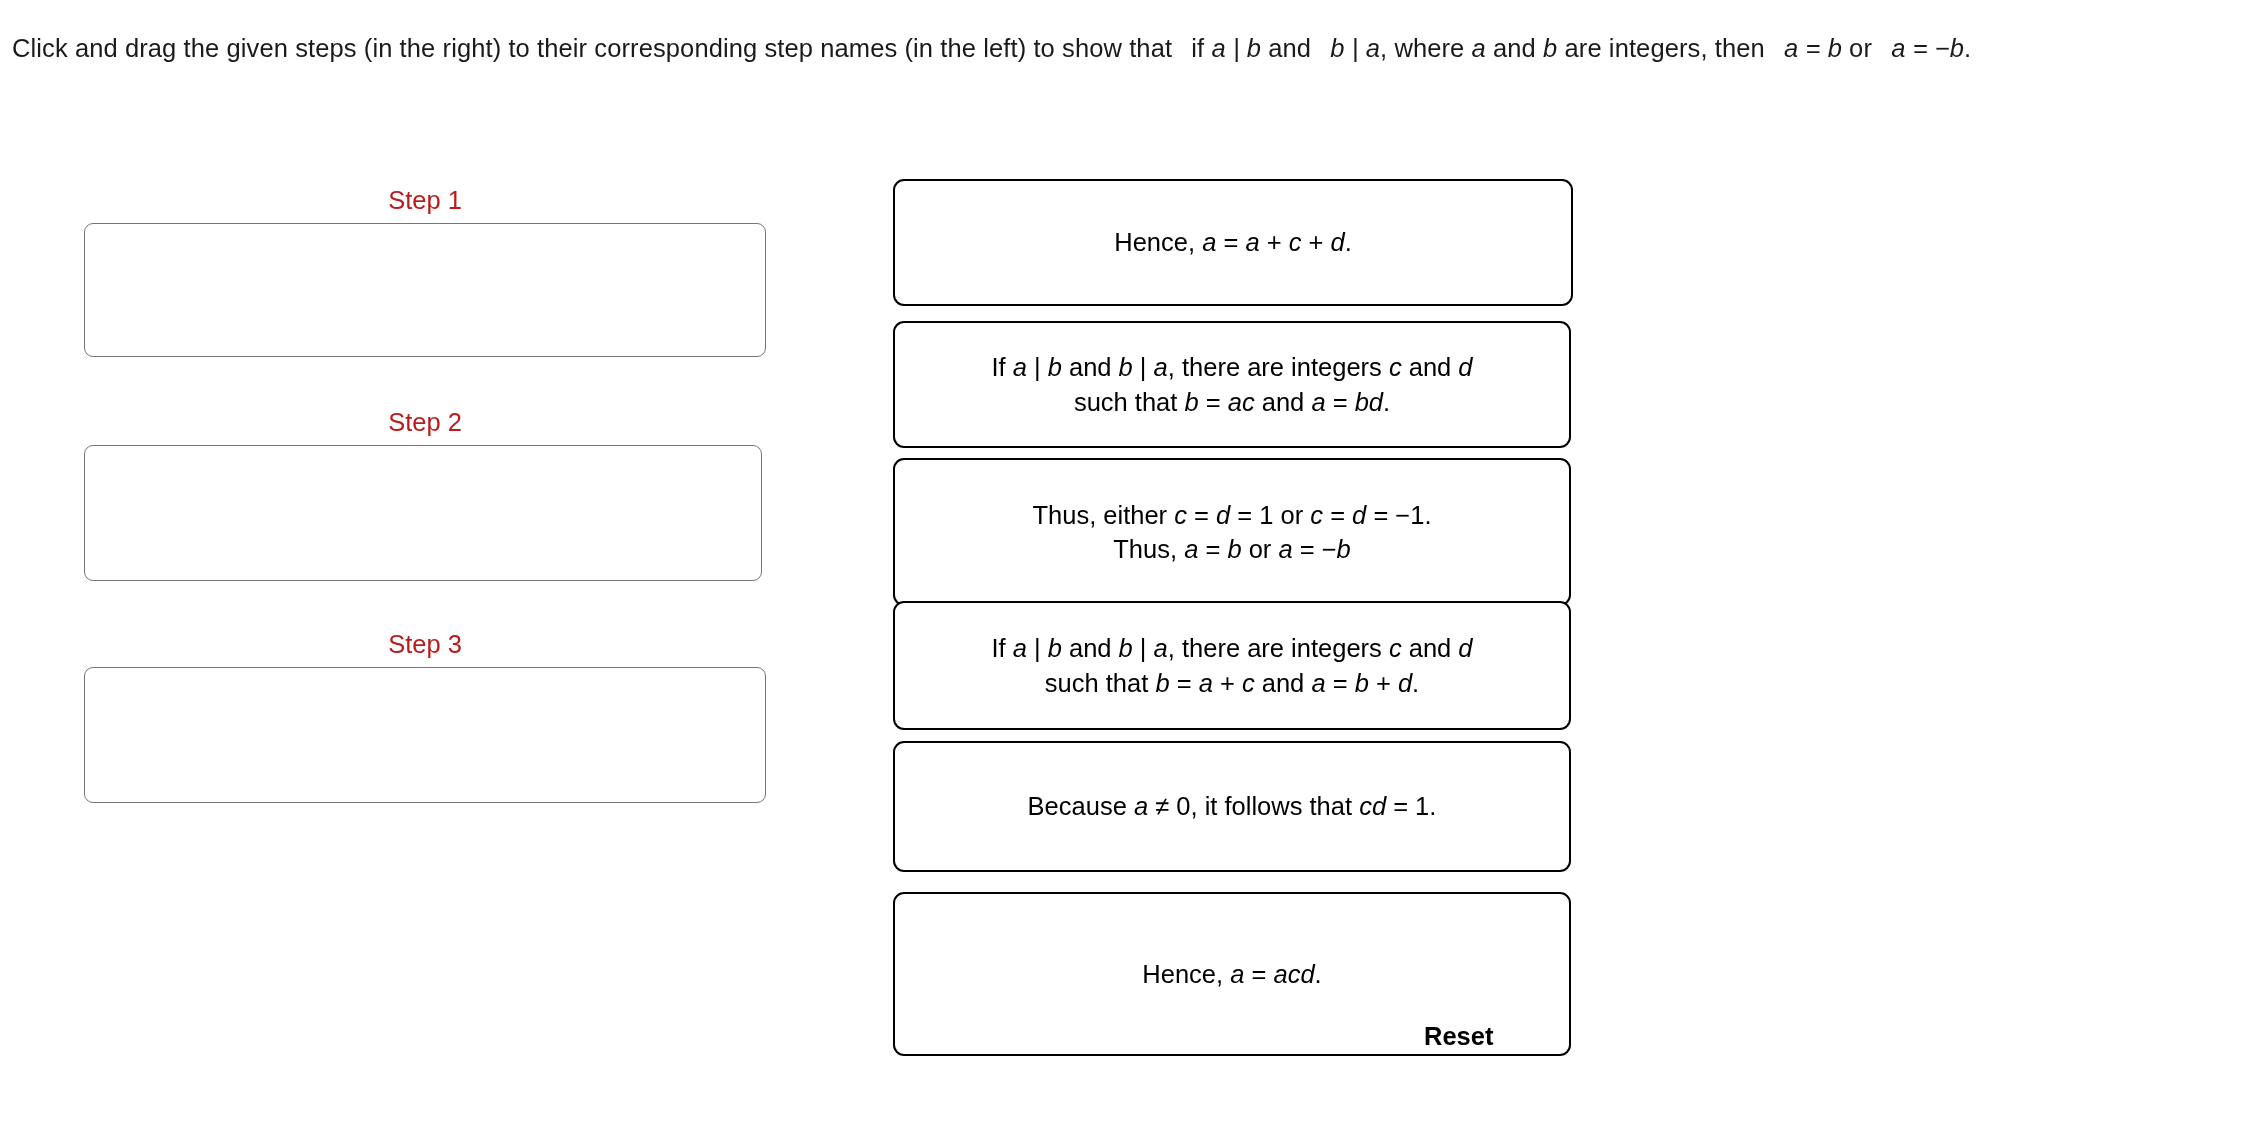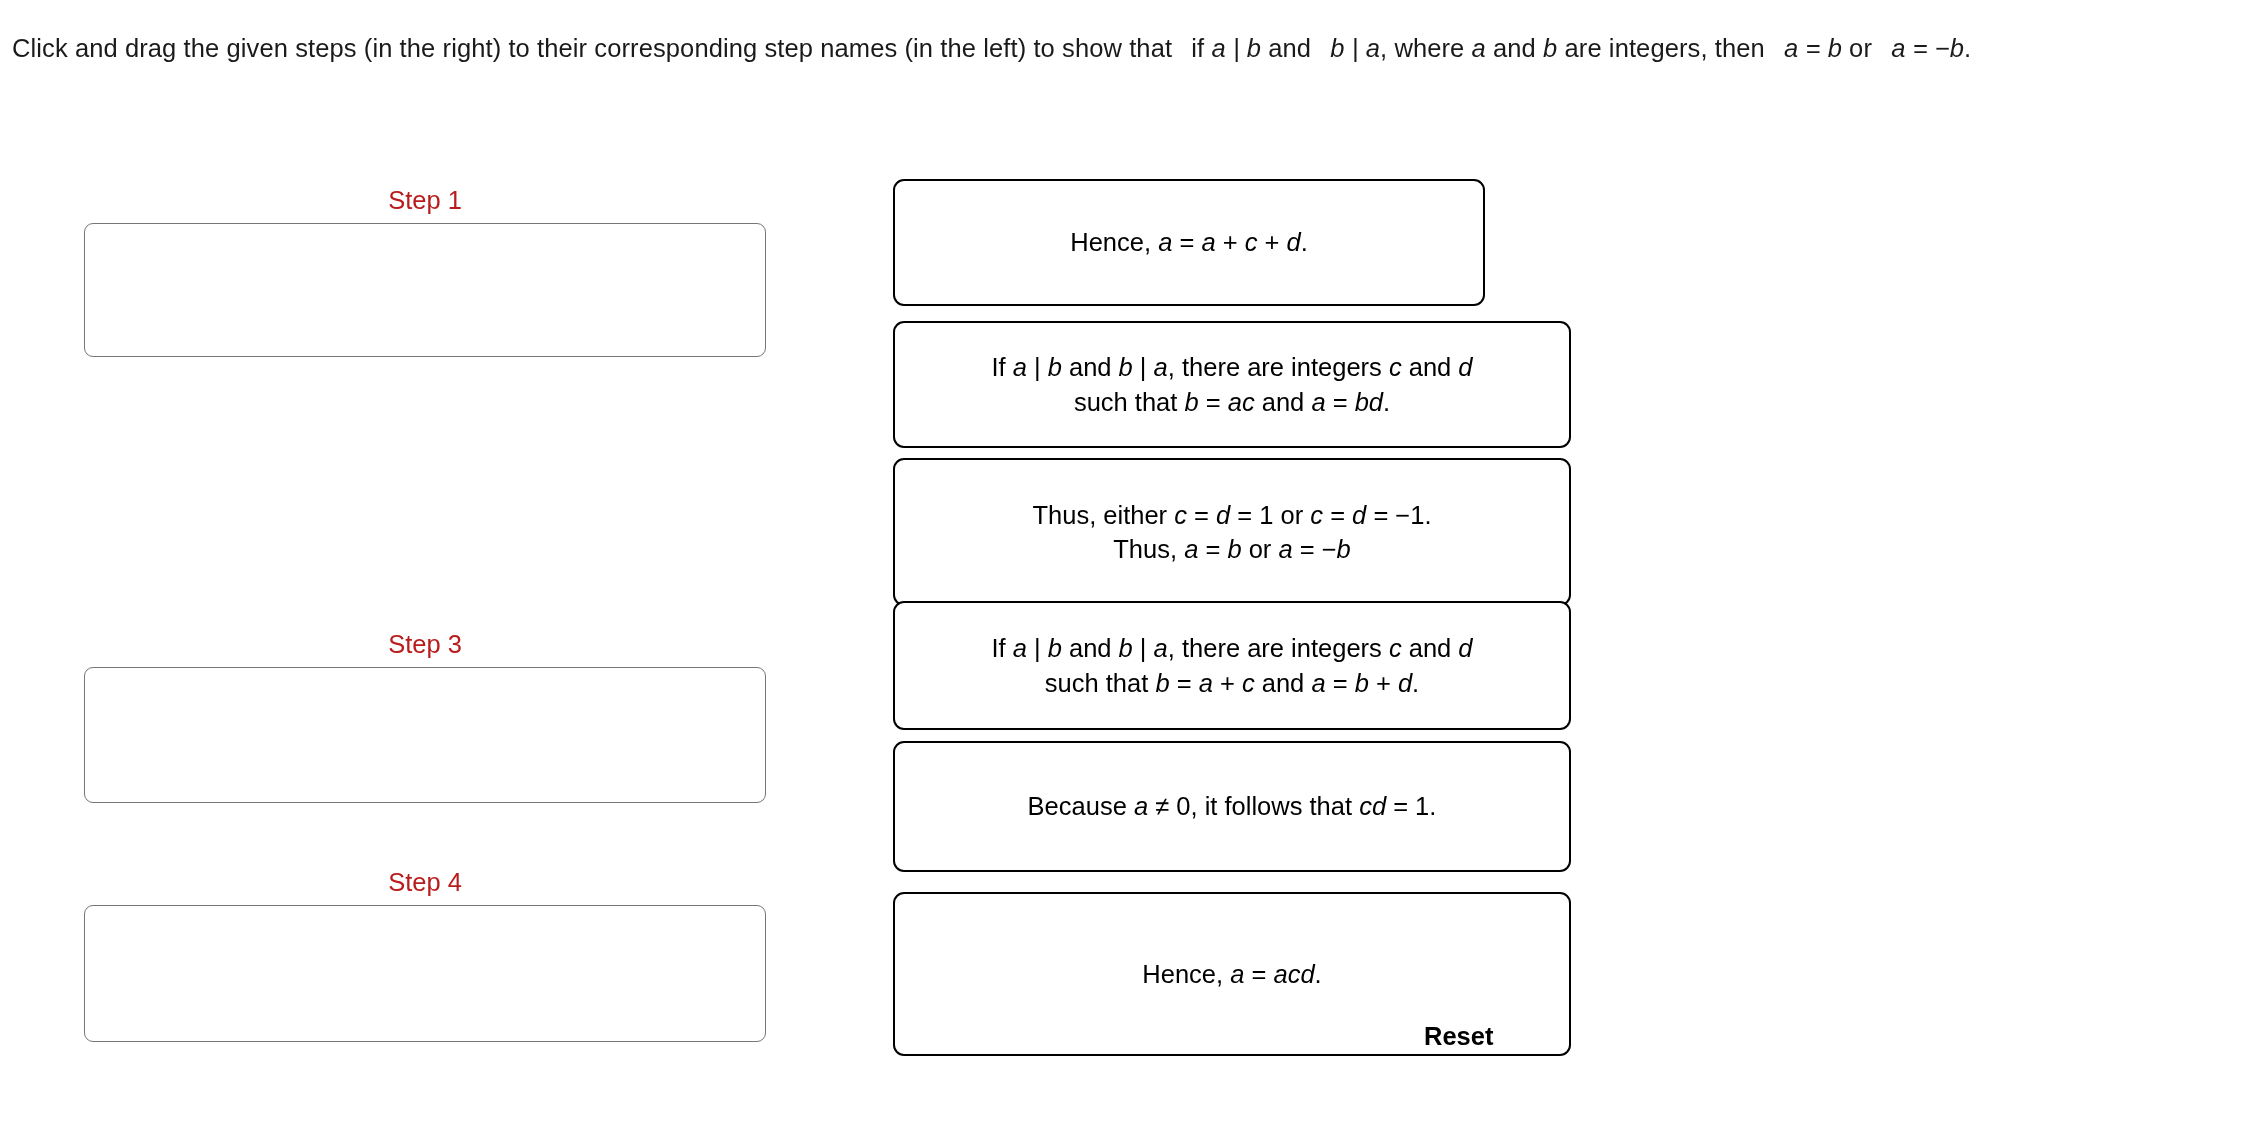--- a/index.html
+++ b/index.html
@@ -77,21 +77,21 @@
     justify-content: center;
     text-align: center;
     font-size: 25.5px;
     line-height: 1.34;
     color: #000;
     padding: 4px 22px;
     cursor: move;
   }
   .drag-card .it { font-style: italic; }
 
-  #drag-card-1 { top: 179px;  width: 592px; height: 127px; text-align: center; }
+  #drag-card-1 { top: 179px;  width: 680px; height: 127px; text-align: center; }
   #drag-card-2 { top: 321px;  width: 678px; height: 127px; }
   #drag-card-3 { top: 458px;  width: 678px; height: 148px; }
   #drag-card-4 { top: 601px;  width: 678px; height: 129px; }
   #drag-card-5 { top: 741px;  width: 678px; height: 131px; }
   #drag-card-6 { top: 892px;  width: 678px; height: 164px; }
 
   
   #reset-button {
     position: absolute;
     left: 1424px;
@@ -114,30 +114,30 @@
   <span><span>are integers, then </span><span class="it nb">a = b</span><span> or </span><span class="it nb">a = −b</span><span>.</span></span>
 </div>
 
 <div id="workspace">
 
   <div class="step-group" id="step-group-1">
     <div class="step-label">Step 1</div>
     <div class="drop-zone"></div>
   </div>
 
+  <div class="step-group" id="step-group-2">
+    <div class="step-label">Step 2</div>
+    <div class="drop-zone"></div>
+  </div>
 
   <div class="step-group" id="step-group-3">
     <div class="step-label">Step 3</div>
     <div class="drop-zone"></div>
   </div>
 
-  <div class="step-group" id="step-group-4">
-    <div class="step-label">Step 4</div>
-    <div class="drop-zone"></div>
-  </div>
 
   <div class="drag-card" id="drag-card-1">
       <div><span>Hence, </span><span class="it">a</span><span> = </span><span class="it">a</span><span> + </span><span class="it">c</span><span> + </span><span class="it">d</span><span>.</span></div>
     </div>
   <div class="drag-card" id="drag-card-2">
       <div><span>If </span><span class="it">a</span><span> | </span><span class="it">b</span><span> and </span><span class="it">b</span><span> | </span><span class="it">a</span><span>, there are integers </span><span class="it">c</span><span> and </span><span class="it">d</span><br><span>such that </span><span class="it">b</span><span> = </span><span class="it">ac</span><span> and </span><span class="it">a</span><span> = </span><span class="it">bd</span><span>.</span></div>
     </div>
   <div class="drag-card" id="drag-card-3">
       <div><span>Thus, either </span><span class="it">c</span><span> = </span><span class="it">d</span><span> = 1 or </span><span class="it">c</span><span> = </span><span class="it">d</span><span> = −1.</span><br><span>Thus, </span><span class="it">a</span><span> = </span><span class="it">b</span><span> or </span><span class="it">a</span><span> = −</span><span class="it">b</span></div>
     </div>

